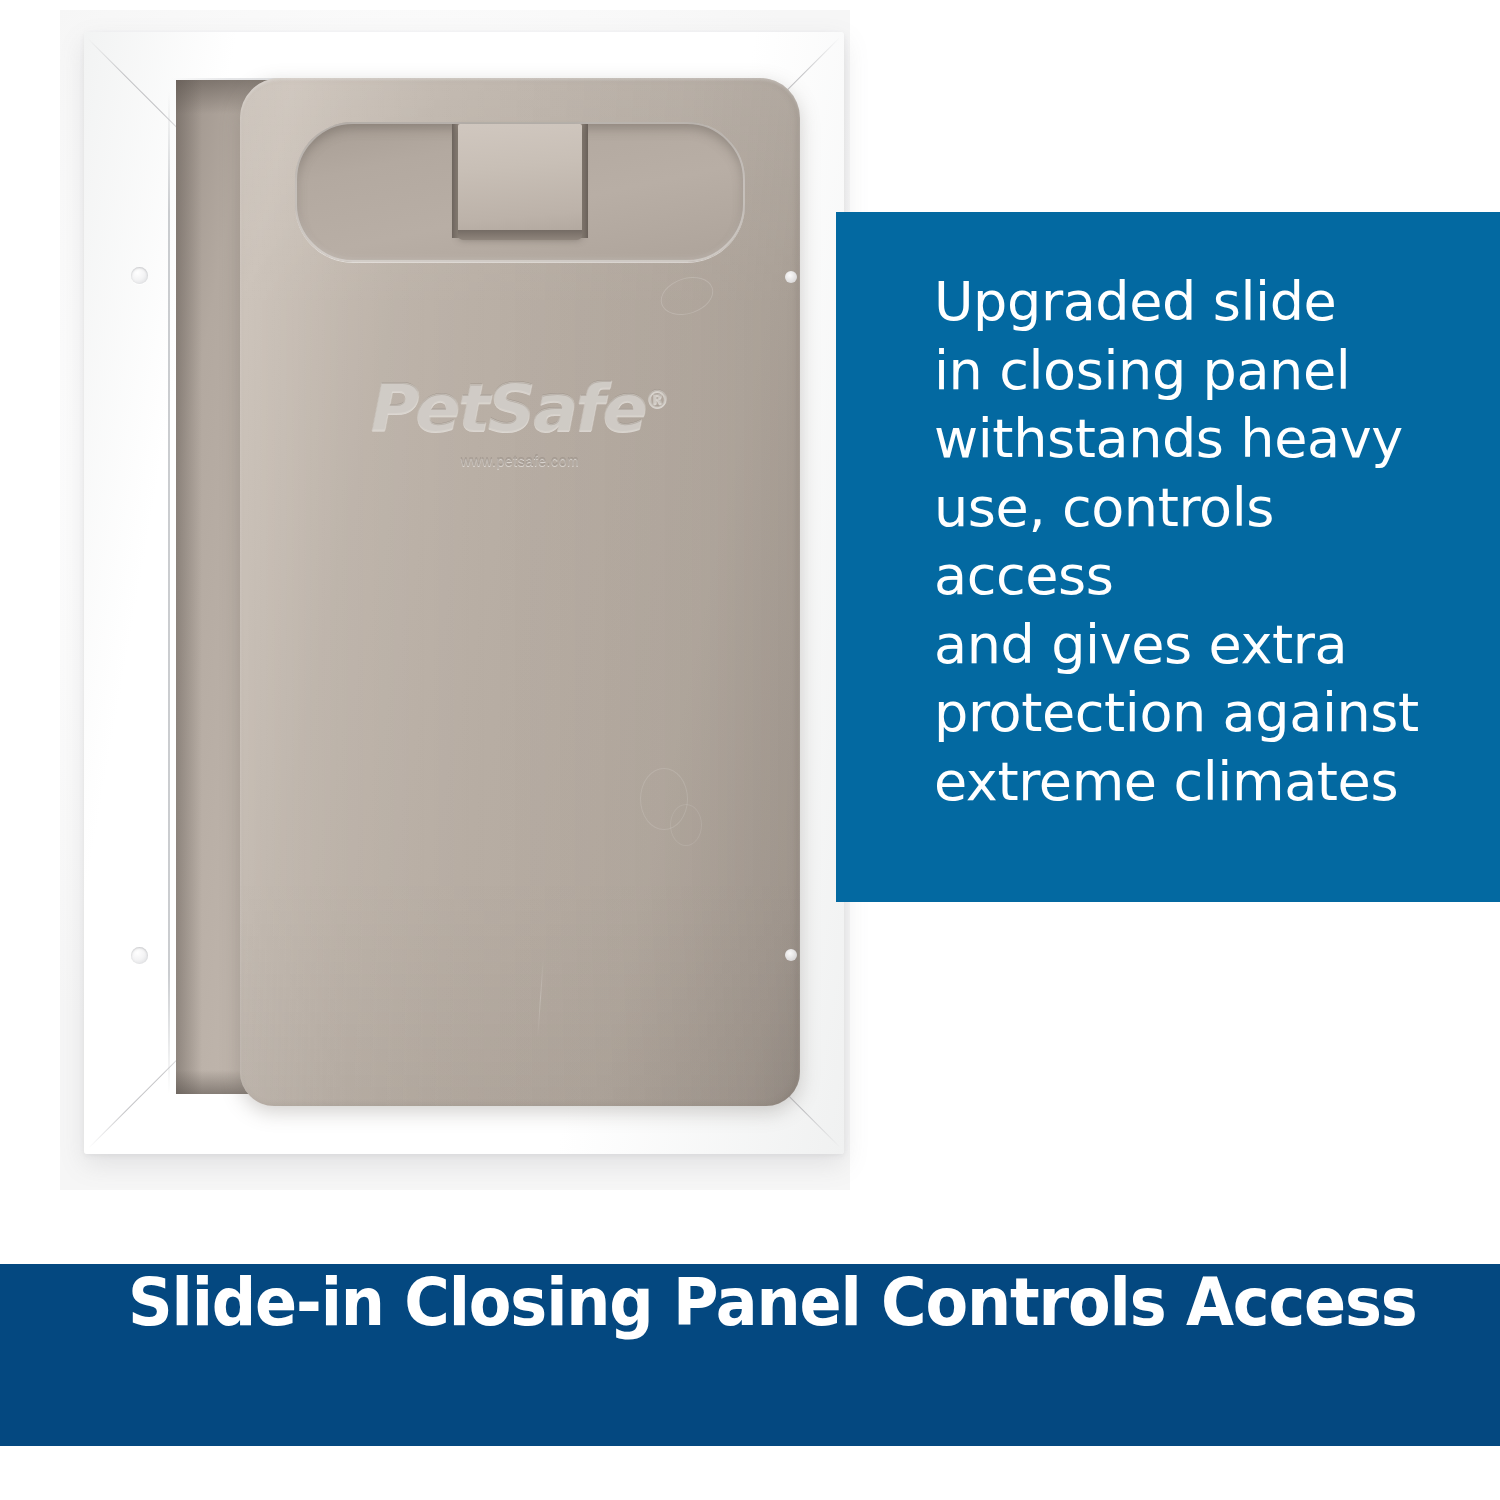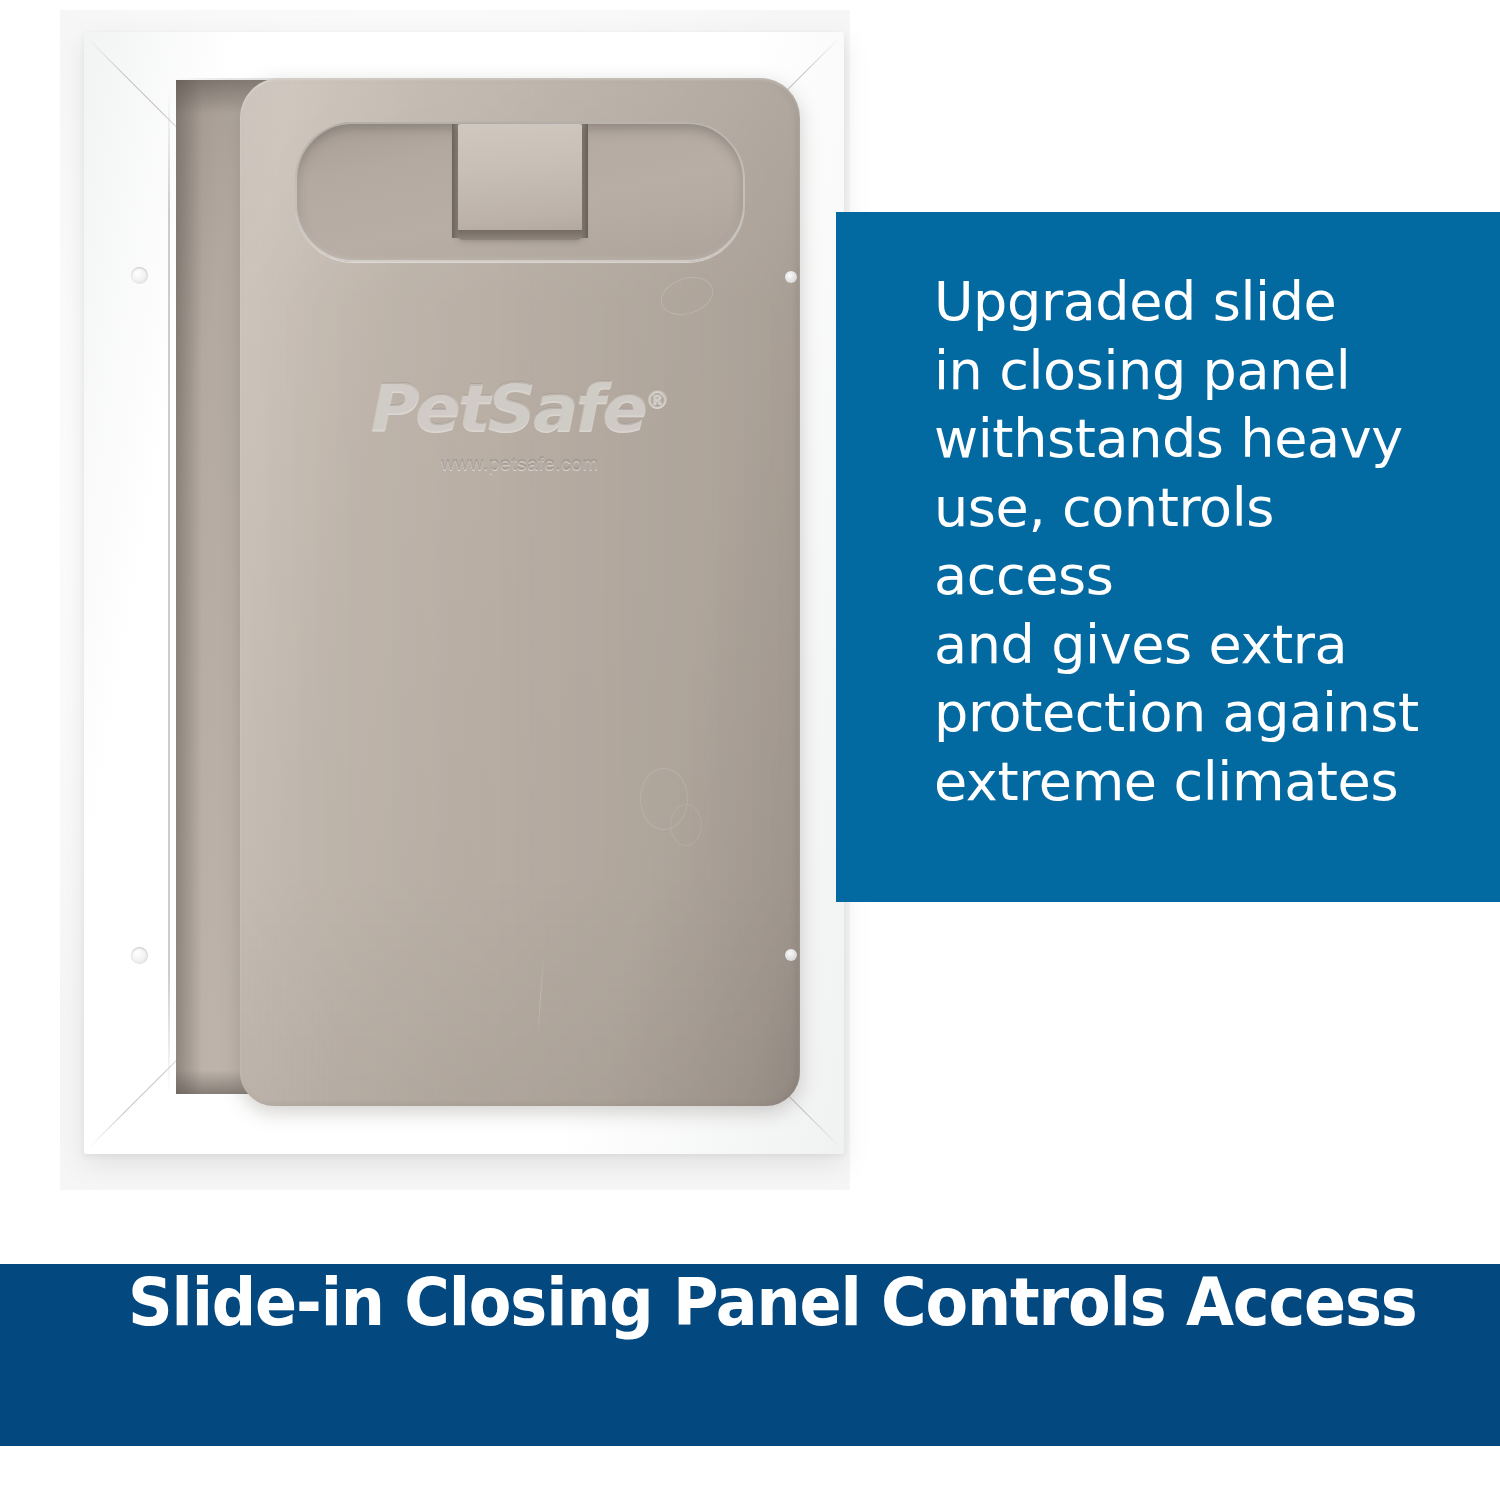--- a/index.html
+++ b/index.html
@@ -260,21 +260,21 @@
     -webkit-text-stroke: 1px rgba(214,207,200,.55);
   }
   #brand-reg {
     font-size: 24px;
     vertical-align: super;
     letter-spacing: 0;
   }
   #brand-url {
     margin-top: 6px;
     font-family: "Liberation Sans", sans-serif;
-    font-size: 19px;
+    font-size: 14px;
     letter-spacing: .6px;
     color: rgba(168,159,151,.72);
     text-shadow: 0 1px 0 rgba(255,255,255,.48), 0 -1px 0 rgba(126,117,110,.30);
   }
 
   
   #callout-panel {
     position: absolute;
     left: 836px;
     top: 212px;

